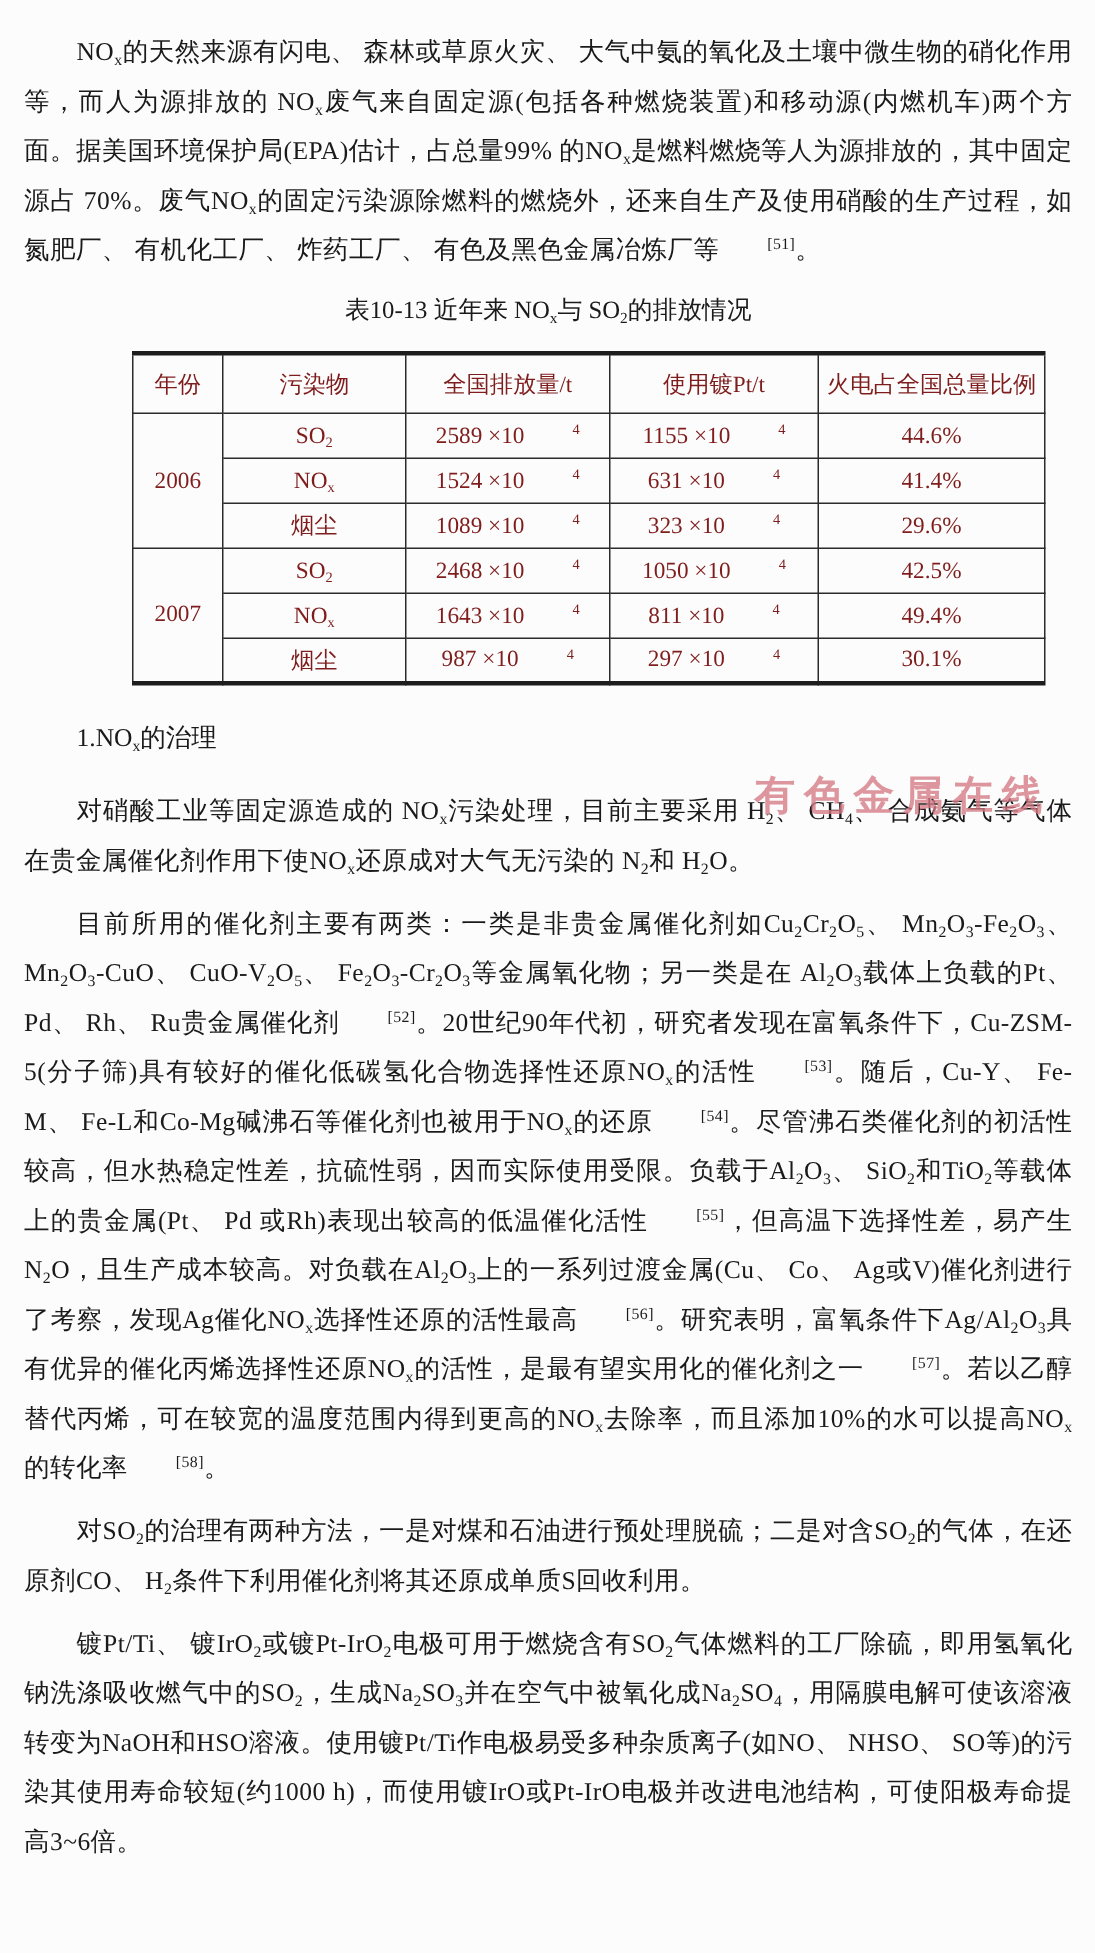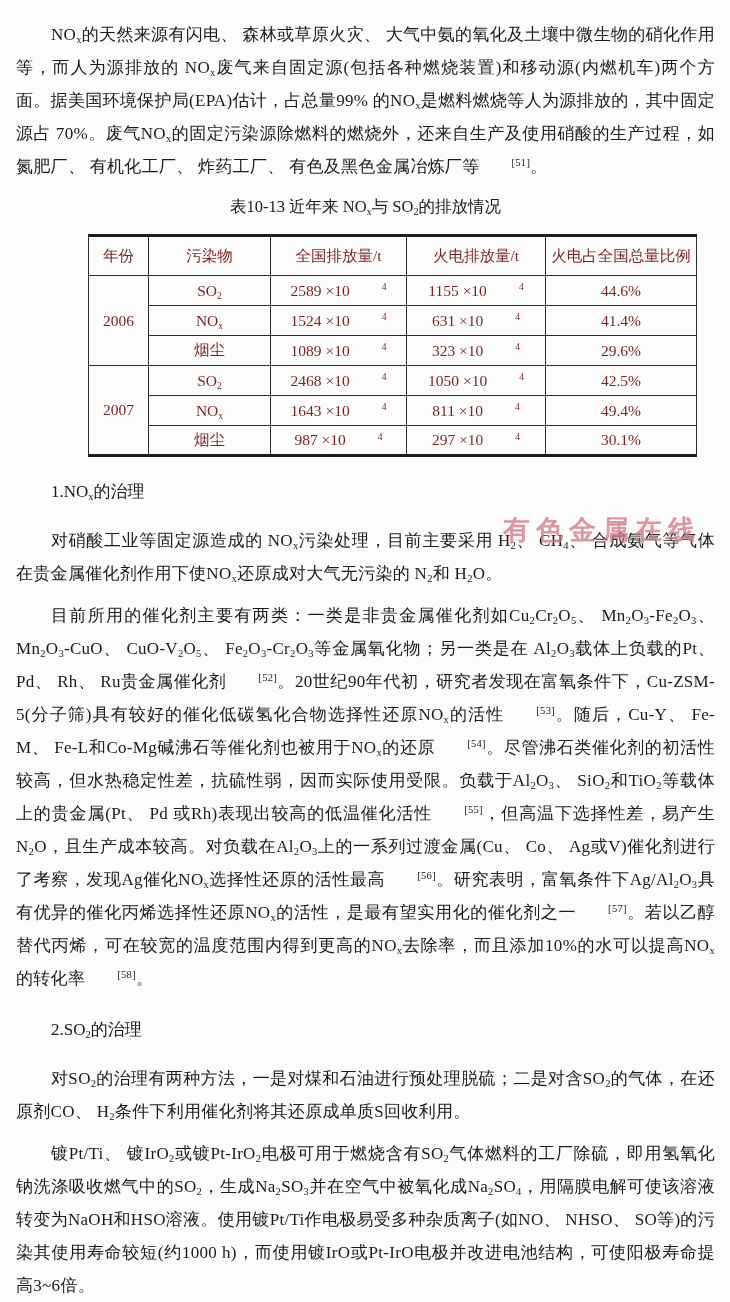--- a/index.html
+++ b/index.html
@@ -94,21 +94,21 @@
         <col style="width:122px">
         <col style="width:136px">
         <col style="width:139px">
         <col style="width:151px">
     </colgroup>
     <thead>
       <tr class="head-row">
         <th>年份</th>
         <th>污染物</th>
         <th>全国排放量/t</th>
-        <th>火电排放量/t</th>
+        <th>使用镀Pt/t</th>
         <th>火电占全国总量比例</th>
       </tr>
     </thead>
     <tbody>
       <tr class="data-row">
         <td rowspan="3">2006</td>
         <td>SO<sub>2</sub></td>
         <td>2589 ×10<sup>4</sup></td>
         <td>1155 ×10<sup>4</sup></td>
         <td>44.6%</td>
@@ -146,21 +146,20 @@
       </tr>
     </tbody>
   </table>
 
   <div class="section-heading">1.NO<sub>x</sub>的治理</div>
 
   <p class="para">对硝酸工业等固定源造成的 NO<sub>x</sub>污染处理，目前主要采用 H<sub>2</sub>、 CH<sub>4</sub>、 合成氨气等气体在贵金属催化剂作用下使NO<sub>x</sub>还原成对大气无污染的 N<sub>2</sub>和 H<sub>2</sub>O。</p>
 
   <p class="para">目前所用的催化剂主要有两类：一类是非贵金属催化剂如Cu<sub>2</sub>Cr<sub>2</sub>O<sub>5</sub>、 Mn<sub>2</sub>O<sub>3</sub>-Fe<sub>2</sub>O<sub>3</sub>、 Mn<sub>2</sub>O<sub>3</sub>-CuO、 CuO-V<sub>2</sub>O<sub>5</sub>、 Fe<sub>2</sub>O<sub>3</sub>-Cr<sub>2</sub>O<sub>3</sub>等金属氧化物；另一类是在 Al<sub>2</sub>O<sub>3</sub>载体上负载的Pt、 Pd、 Rh、 Ru贵金属催化剂<sup>[52]</sup>。20世纪90年代初，研究者发现在富氧条件下，Cu-ZSM-5(分子筛)具有较好的催化低碳氢化合物选择性还原NO<sub>x</sub>的活性<sup>[53]</sup>。随后，Cu-Y、 Fe-M、 Fe-L和Co-Mg碱沸石等催化剂也被用于NO<sub>x</sub>的还原<sup>[54]</sup>。尽管沸石类催化剂的初活性较高，但水热稳定性差，抗硫性弱，因而实际使用受限。负载于Al<sub>2</sub>O<sub>3</sub>、 SiO<sub>2</sub>和TiO<sub>2</sub>等载体上的贵金属(Pt、 Pd 或Rh)表现出较高的低温催化活性<sup>[55]</sup>，但高温下选择性差，易产生N<sub>2</sub>O，且生产成本较高。对负载在Al<sub>2</sub>O<sub>3</sub>上的一系列过渡金属(Cu、 Co、 Ag或V)催化剂进行了考察，发现Ag催化NO<sub>x</sub>选择性还原的活性最高<sup>[56]</sup>。研究表明，富氧条件下Ag/Al<sub>2</sub>O<sub>3</sub>具有优异的催化丙烯选择性还原NO<sub>x</sub>的活性，是最有望实用化的催化剂之一<sup>[57]</sup>。若以乙醇替代丙烯，可在较宽的温度范围内得到更高的NO<sub>x</sub>去除率，而且添加10%的水可以提高NO<sub>x</sub>的转化率<sup>[58]</sup>。</p>
 
-  <div class="section-heading">2.SO<sub>2</sub>的治理</div>
 
   <p class="para">对SO<sub>2</sub>的治理有两种方法，一是对煤和石油进行预处理脱硫；二是对含SO<sub>2</sub>的气体，在还原剂CO、 H<sub>2</sub>条件下利用催化剂将其还原成单质S回收利用。</p>
 
   <p class="para">镀Pt/Ti、 镀IrO<sub>2</sub>或镀Pt-IrO<sub>2</sub>电极可用于燃烧含有SO<sub>2</sub>气体燃料的工厂除硫，即用氢氧化钠洗涤吸收燃气中的SO<sub>2</sub>，生成Na<sub>2</sub>SO<sub>3</sub>并在空气中被氧化成Na<sub>2</sub>SO<sub>4</sub>，用隔膜电解可使该溶液转变为NaOH和HSO溶液。使用镀Pt/Ti作电极易受多种杂质离子(如NO、 NHSO、 SO等)的污染其使用寿命较短(约1000 h)，而使用镀IrO或Pt-IrO电极并改进电池结构，可使阳极寿命提高3~6倍。</p>
 
   <div class="watermark">
     <div class="wm-name">有色金属在线</div>
   </div>
 
 </div>

